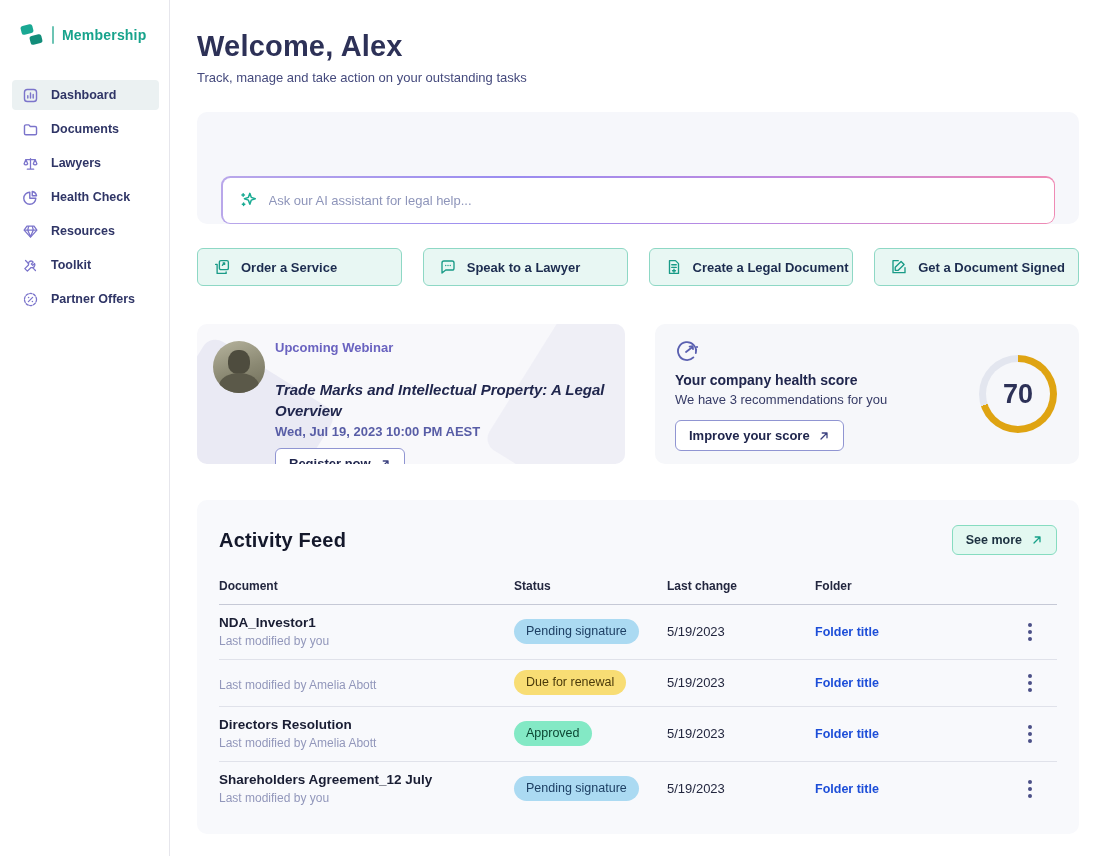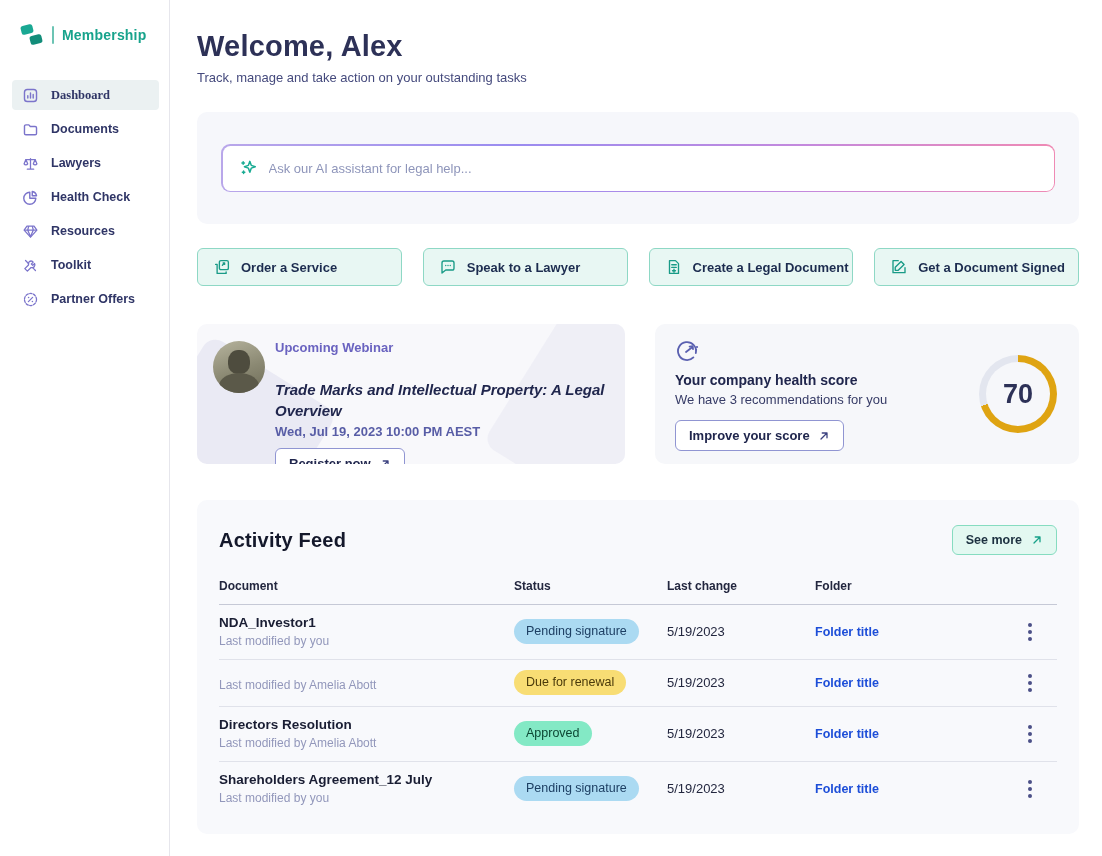--- a/index.html
+++ b/index.html
@@ -10,34 +10,34 @@
   .corner-black { position:absolute; top:0; right:0; width:9px; height:13px; background:#000; }
 
   
   .sidebar { position:absolute; left:0; top:0; width:170px; height:856px; background:#fff; border-right:1px solid #e6e6ec; }
   .logo-row { display:flex; align-items:center; gap:8px; padding:24px 0 0 20px; }
   .logo-mark { width:24px; height:22px; position:relative; flex:0 0 auto; }
   .logo-divider { width:2px; height:18px; background:#6cc4b4; border-radius:1px; }
   .logo-text { color:#17a38c; font-size:14px; font-weight:700; letter-spacing:.2px; }
   .nav { margin-top:34px; display:flex; flex-direction:column; }
   .nav-item { display:flex; align-items:center; gap:12px; height:30px; margin:0 10px 4px 12px; padding-left:10px; border-radius:4px; cursor:pointer; }
-  .nav-item.active { background:#ebf1f2;font-family:Liberation Serif, serif; }
+  .nav-item.active { background:#ebf1f2; }
   .nav-item .nicon { width:17px; height:17px; color:#7b74cb; flex:0 0 auto; display:flex; }
   .nav-item .nlabel { font-size:12.5px; font-weight:700; color:#2f3566; white-space:nowrap; }
   .nicon svg { width:100%; height:100%; }
 
   
   .main { position:absolute; left:171px; top:0; width:931px; height:856px; background:#fff; }
   .inner { padding:30px 23px 0 26px; }
   h1.page-title { font-size:29px; font-weight:700; color:#2d3157; letter-spacing:.2px; }
   .page-subtitle { font-size:13px; color:#454a7d; margin-top:7px; }
 
   
   .ai-panel { margin-top:27px; height:112px; background:#f6f7fb; border-radius:10px; padding:32px 24px; }
-  .ai-border { height:48px; border-radius:9px; padding:1.5px; background:linear-gradient(90deg,#b9a7ea,#9a8cf0 35%,#c489dd 70%,#ef8ab4); }
+  .ai-border { height:48px; border-radius:9px; padding:1.5px; background:linear-gradient(90deg,#b9a7ea,#9a8cf0 35%,#c489dd 70%,#ef8ab4);margin-top:32px; }
   .ai-input-wrap { height:100%; background:#fff; border-radius:7.5px; display:flex; align-items:center; gap:10px; padding:0 16px; }
   .ai-input-wrap .sicon { width:20px; height:20px; color:#19ab93; flex:0 0 auto; display:flex; }
   .ai-input { border:none; outline:none; background:transparent; flex:1; font-family:"Liberation Sans",sans-serif; font-size:13px; color:#40466e; }
   .ai-input::placeholder { color:#8e95ba; opacity:1; }
 
   
   .quick-actions { display:flex; gap:21px; margin-top:24px; }
   .qa-btn { flex:1; height:38px; background:#e8f7f3; border:1px solid #8ed8c5; border-radius:6px; display:flex; align-items:center; gap:10px; padding-left:15px; cursor:pointer; }
   .qa-btn .qicon { width:18px; height:18px; color:#199b87; display:flex; flex:0 0 auto; }
   .qa-btn .qlabel { font-size:13px; font-weight:700; color:#1c2c4f; white-space:nowrap; }

